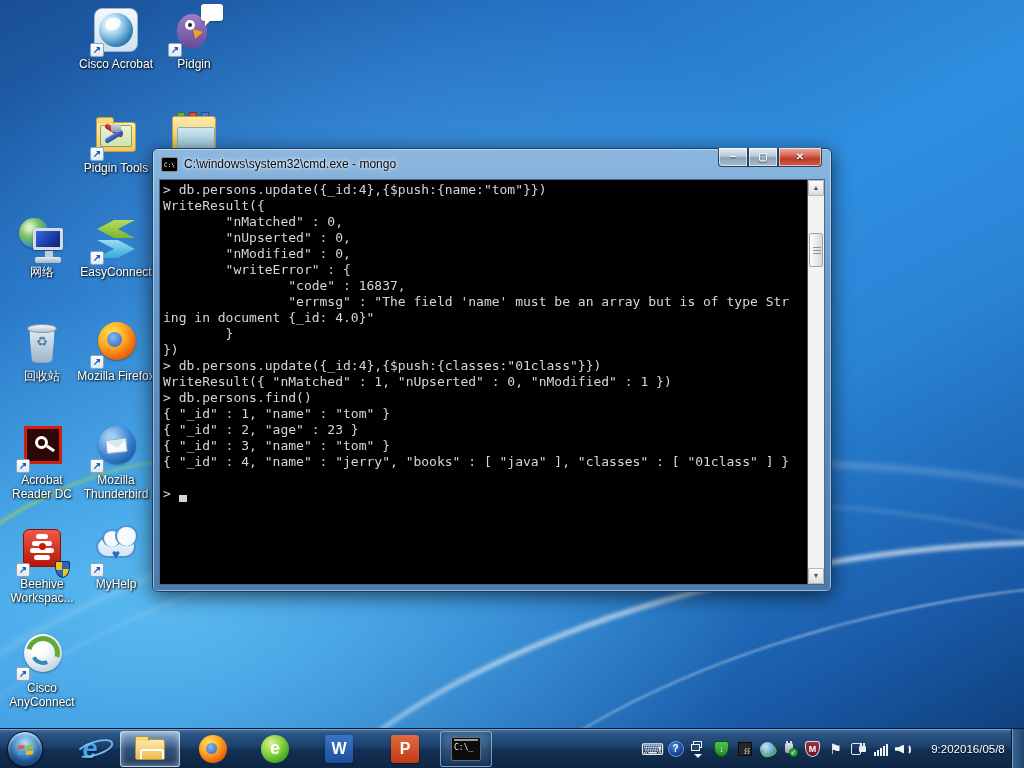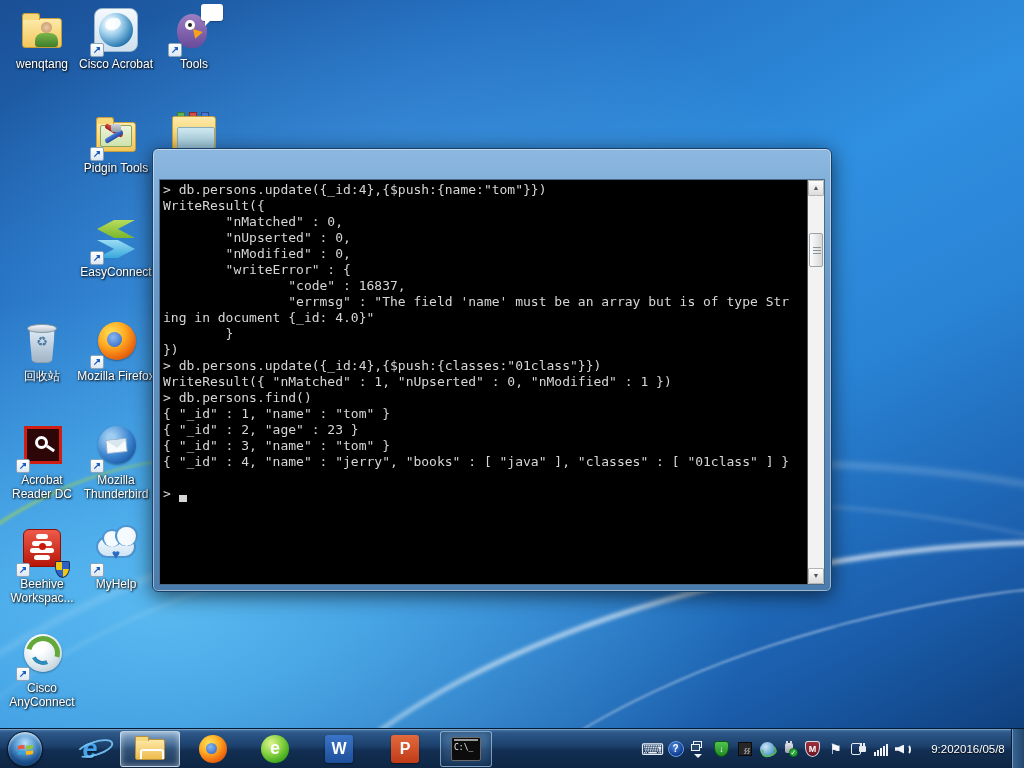--- a/index.html
+++ b/index.html
@@ -242,45 +242,37 @@
 </head>
 <body>
 
 <div class="desktop">
   <div class="swoosh sw1"></div>
   <div class="swoosh sw2"></div>
   <div class="swoosh sw3"></div>
   <div class="swoosh sw4"></div>
   <div class="swoosh swg"></div>
 
-  <div class="dicon" style="left:0;top:6px">
-    <div class="ic i-user">
-        <div class="folderbase"></div>
-        <div class="head"></div>
-        <div class="body"></div>
-      </div>
-    <div class="lbl">wenqtang</div>
-  </div>
   <div class="dicon" style="left:74px;top:6px">
     <div class="ic i-jabber">
         <div class="plate"></div>
         <div class="ball"></div>
         <div class="sc">↗</div>
       </div>
     <div class="lbl">Cisco Acrobat</div>
   </div>
   <div class="dicon" style="left:152px;top:6px">
     <div class="ic i-pidgin">
         <div class="bird"></div>
         <div class="eye"></div>
         <div class="beak"></div>
         <div class="bub"></div>
         <div class="sc">↗</div>
       </div>
-    <div class="lbl">Tools</div>
+    <div class="lbl">Pidgin</div>
   </div>
 
   <div class="dicon" style="left:74px;top:110px">
     <div class="ic i-tools">
         <div class="folderbase"></div>
         <div class="plate"></div>
         <div class="t1"></div>
         <div class="t2"></div>
         <div class="t3"></div>
         <div class="sc">↗</div>
@@ -290,20 +282,29 @@
   <div class="dicon" style="left:152px;top:106px">
     <div class="ic i-folder2">
         <div class="tab1"></div>
         <div class="tab2"></div>
         <div class="tab3"></div>
         <div class="fb"></div>
       </div>
     <div class="lbl"></div>
   </div>
 
+  <div class="dicon" style="left:0;top:214px">
+    <div class="ic i-net i-pc small">
+        <div class="globe"></div>
+        <div class="scr"></div>
+        <div class="neck"></div>
+        <div class="base"></div>
+      </div>
+    <div class="lbl">网络</div>
+  </div>
   <div class="dicon" style="left:74px;top:214px">
     <div class="ic i-easy">
         <div class="c1"></div>
         <div class="c2"></div>
         <div class="sc">↗</div>
       </div>
     <div class="lbl">EasyConnect</div>
   </div>
 
   <div class="dicon" style="left:0;top:318px">
@@ -366,20 +367,29 @@
     <div class="ic i-ac">
         <div class="ball"></div>
         <div class="arc1"></div>
         <div class="arc2"></div>
         <div class="sc">↗</div>
       </div>
     <div class="lbl">Cisco AnyConnect</div>
   </div>
 
   <div class="win">
+    <div class="tbar">
+      <div class="wicon">C:\</div>
+      <div class="ttext">C:\windows\system32\cmd.exe - mongo</div>
+      <div class="wbtns">
+        <div class="wbtn min">–</div>
+        <div class="wbtn max">▢</div>
+        <div class="wbtn cls">✕</div>
+      </div>
+    </div>
     <div class="client">
       <div class="term">&gt; db.persons.update({_id:4},{$push:{name:"tom"}})
 WriteResult({
         "nMatched" : 0,
         "nUpserted" : 0,
         "nModified" : 0,
         "writeError" : {
                 "code" : 16837,
                 "errmsg" : "The field 'name' must be an array but is of type Str
 ing in document {_id: 4.0}"

